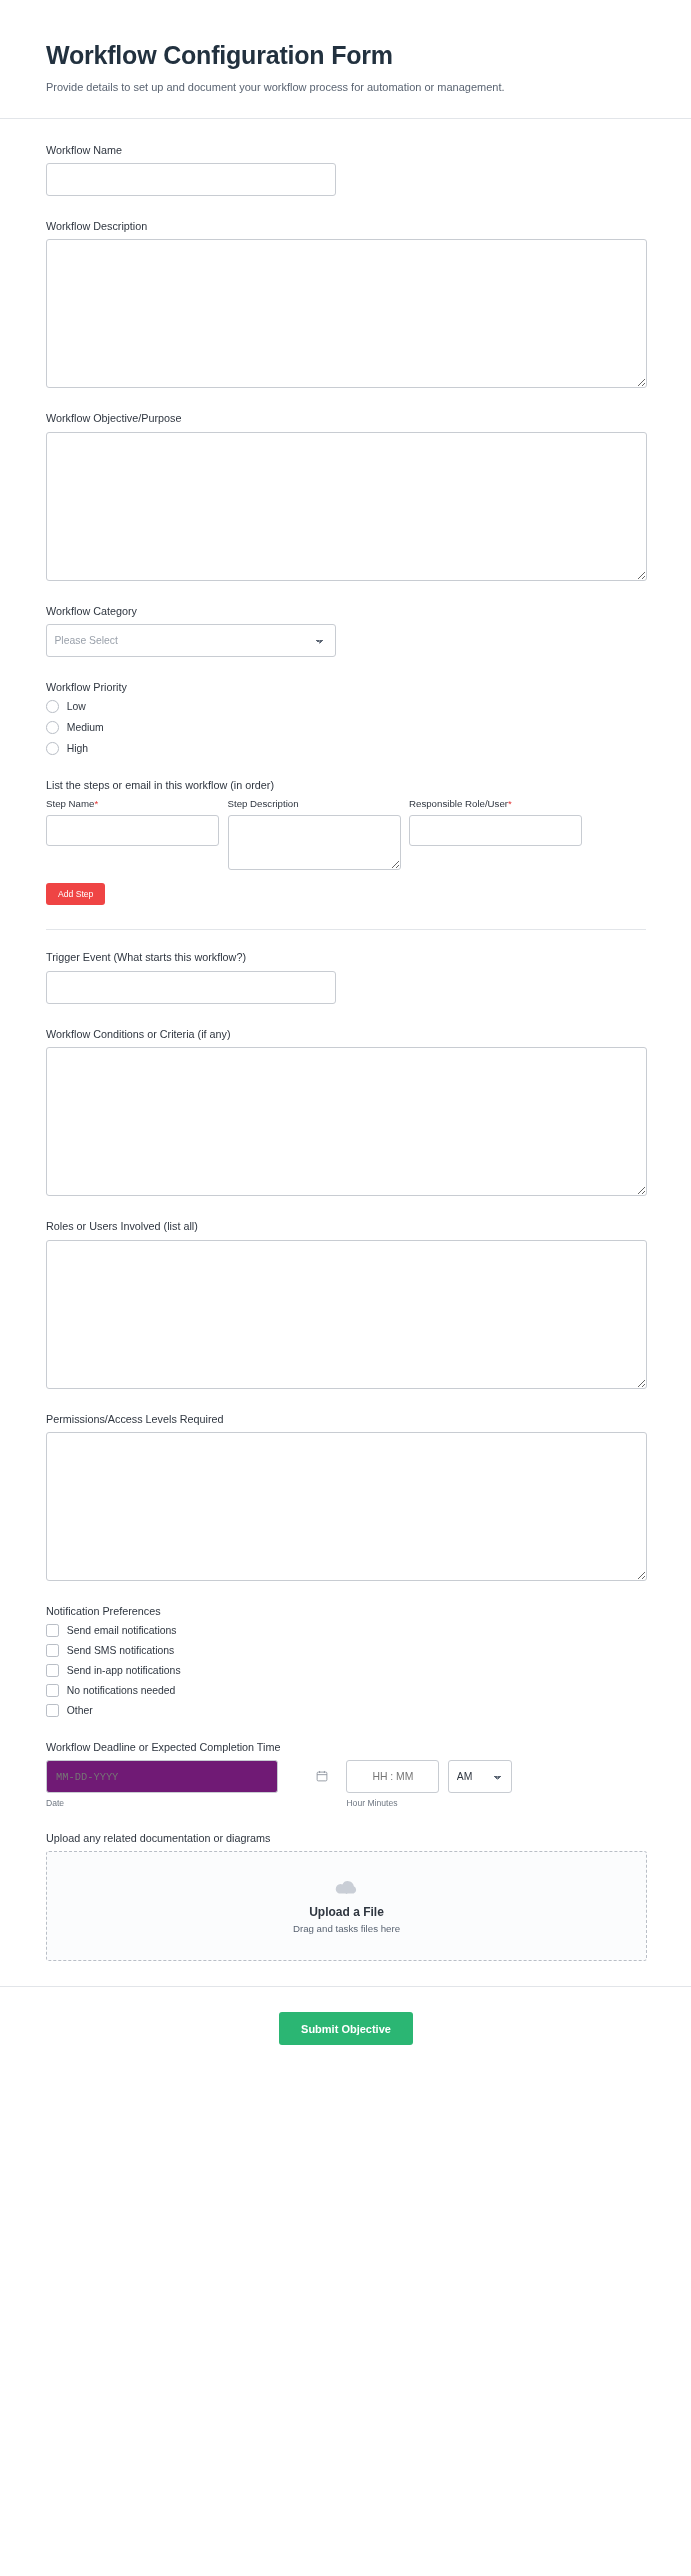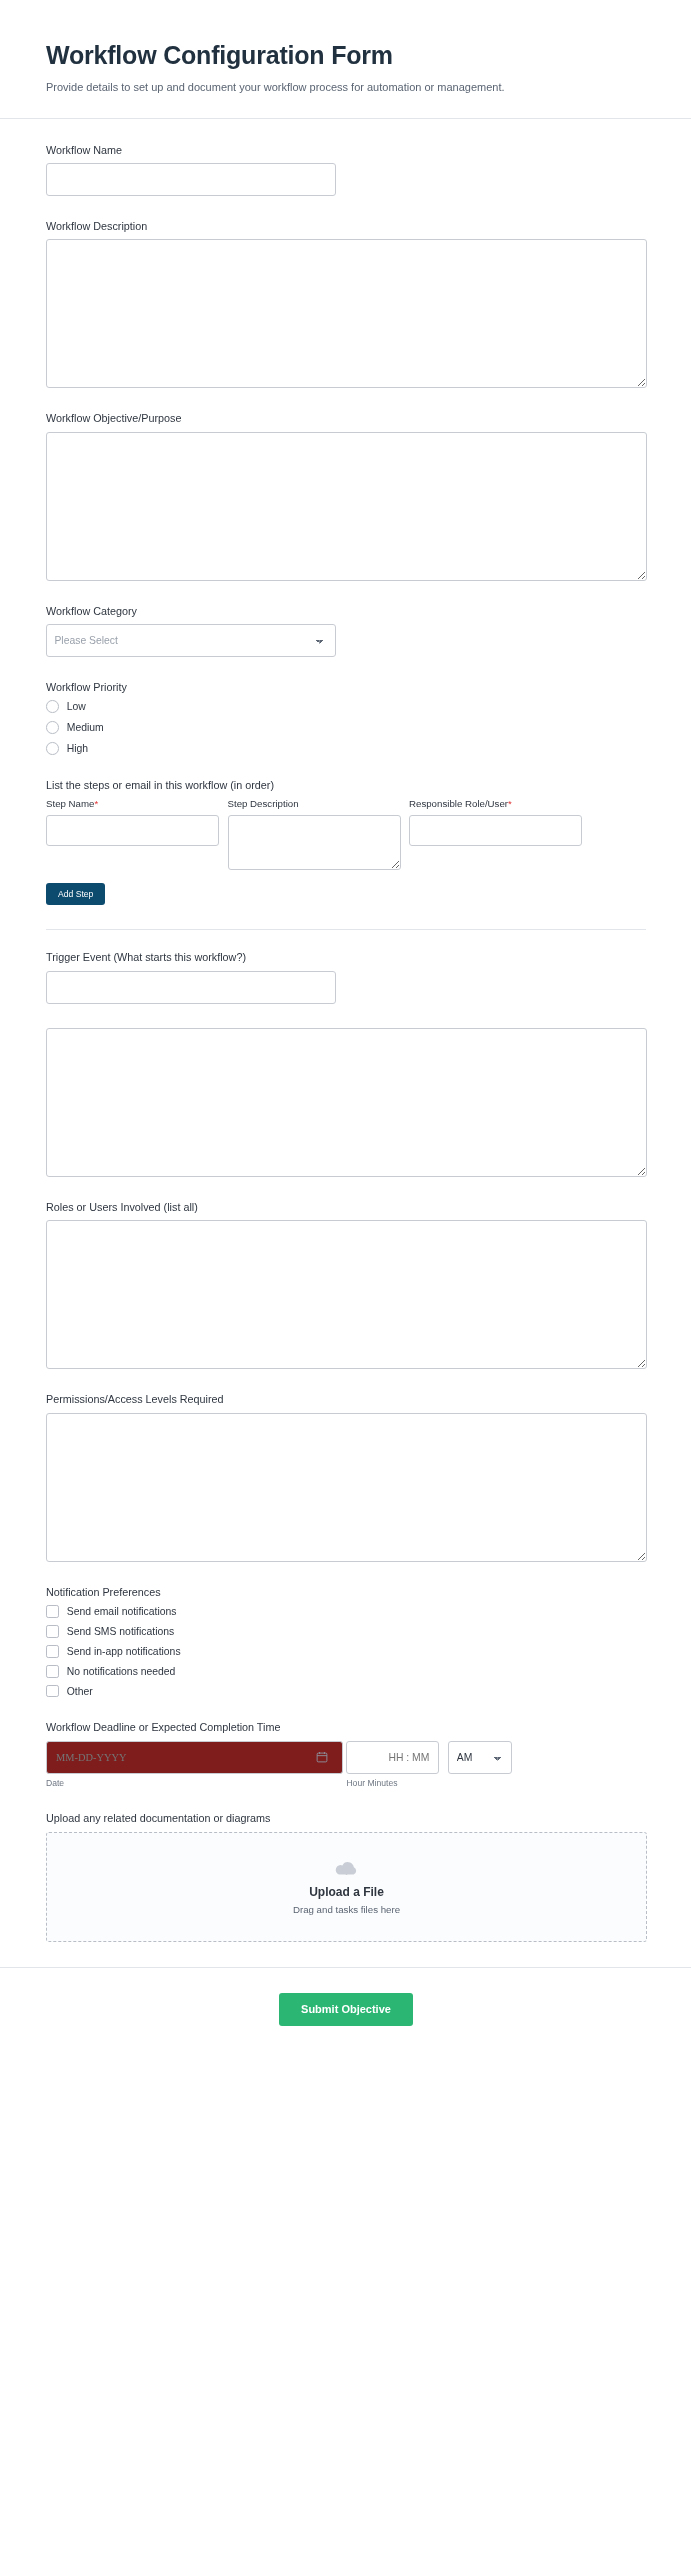--- a/index.html
+++ b/index.html
@@ -174,21 +174,21 @@
     outline: none;
     resize: vertical;
     display: block;
   }
   .cell-1 { width: 177px; }
   .cell-2 { width: 177px; margin-left: 4.5px; padding-left: 0; }
   .cell-3 { width: 177px; margin-left: 4.5px; }
 
   .add-step-btn {
     margin-top: 13.4px;
-    background: #0c4a6e;
+    background: #ef4444;
     color: #ffffff;
     border: none;
     border-radius: 3px;
     font-size: 8.6px;
     padding: 6px 12px;
     font-family: "Liberation Sans", sans-serif;
     cursor: pointer;
   }
 
   .divider {
@@ -199,29 +199,29 @@
 
   
   .datetime-row { display: flex; align-items: flex-start; }
   .date-wrap { width: 290px; }
   .date-field {
     position: relative;
     width: 290px;
     height: 33px;
   }
   .date-field input {
-    width: 297px;
+    width: 232px;
     height: 33px;
     border: 0.7px solid #c8ccd2;
     border-radius: 3px;
     padding: 0 25px 0 9px;
     font-size: 10.4px;
-    font-family: Liberation Serif, serif;
+    font-family: Liberation Mono, monospace;
     color: #9aa1ab;
-    background: #7f1d1d;
+    background: #701a75;
     outline: none;
   }
   .cal-icon {
     position: absolute;
     right: 8.2px;
     top: 9.7px;
     width: 12px;
     height: 12px;
     color: #8d949e;
   }
@@ -235,21 +235,21 @@
     width: 93px;
     height: 33px;
     border: 0.7px solid #c8ccd2;
     border-radius: 3px;
     padding: 0 9px;
     font-size: 10.4px;
     font-family: "Liberation Sans", sans-serif;
     color: #9aa1ab;
     background: #fff;
     outline: none;
-    text-align: right;
+    text-align: center;
   }
   .ampm-wrap { margin-left: 9px; }
   .ampm-select {
     width: 64px;
     height: 33px;
     border: 0.7px solid #c8ccd2;
     border-radius: 3px;
     padding: 0 7.4px;
     font-size: 10.4px;
     font-family: "Liberation Sans", sans-serif;
@@ -388,20 +388,21 @@
     </div>
 
     <hr class="divider">
 
     <div class="field-block">
       <label class="field-label">Trigger Event (What starts this workflow?)</label>
       <input class="text-input" type="text" style="">
     </div>
 
     <div class="field-block">
+      <label class="field-label">Workflow Conditions or Criteria (if any)</label>
       <textarea class="text-area" style=""></textarea>
     </div>
 
     <div class="field-block">
       <label class="field-label">Roles or Users Involved (list all)</label>
       <textarea class="text-area" style=""></textarea>
     </div>
 
     <div class="field-block">
       <label class="field-label">Permissions/Access Levels Required</label>

